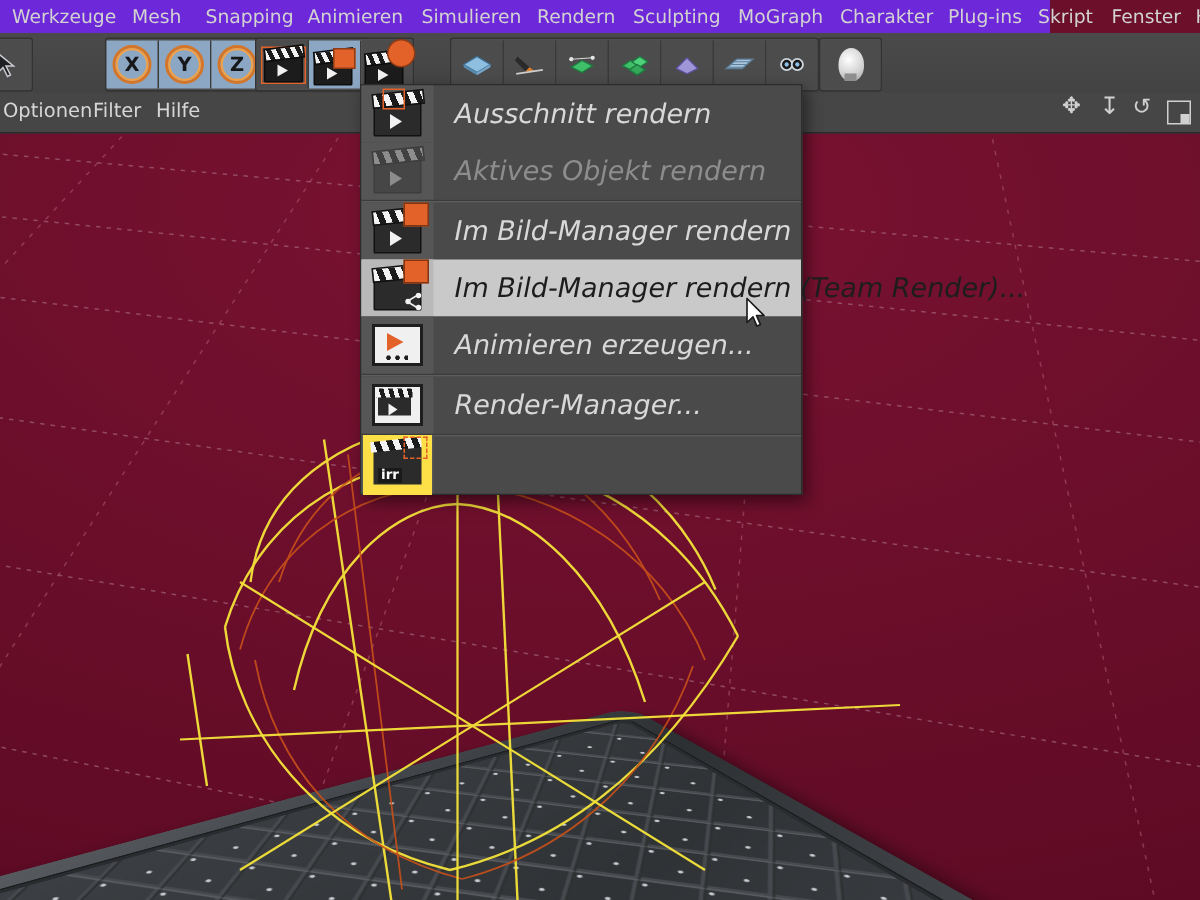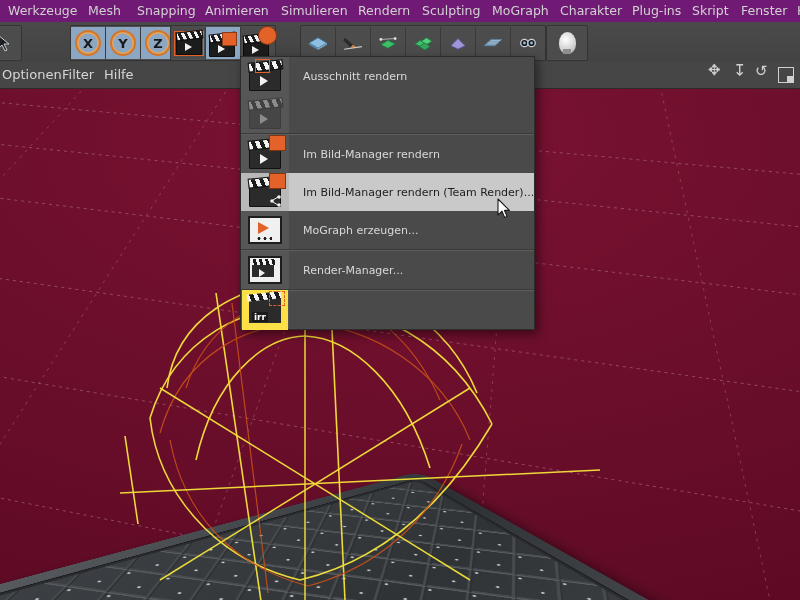--- a/index.html
+++ b/index.html
@@ -45,21 +45,21 @@
       repeating-linear-gradient(45deg, rgba(255,255,255,.10) 0 2px, rgba(0,0,0,0) 2px 46px),
       repeating-linear-gradient(-45deg, rgba(0,0,0,.35) 0 2px, rgba(0,0,0,0) 2px 46px);}
   .verts{position:absolute;inset:6px;
     background-image:radial-gradient(circle, #cfd2d6 0 1.6px, rgba(0,0,0,0) 2.2px);
     background-size:32.5px 32.5px;background-position:10px 10px;opacity:.95;}
 
   
   .splines{position:absolute;left:0;top:88px;width:800px;height:512px;pointer-events:none;}
 
   
-  .menubar{position:absolute;left:0;top:0;width:800px;height:22px;background:#701a75;}
+  .menubar{position:absolute;left:0;top:0;width:700px;height:22px;background:#6d28d9;}
   .menubar .mi{position:absolute;top:0;height:22px;line-height:22px;
     color:#d2d2d2;font-size:12.5px;white-space:nowrap;cursor:default;}
 
   
   .toolbar{position:absolute;left:0;top:22px;width:800px;height:40px;
     background:linear-gradient(#4a4a4a,#434343);border-bottom:1px solid #2e2e2e;}
   .tgrp{position:absolute;top:3px;height:34px;display:flex;align-items:center;
     background:#4f4f4f;border:1px solid #333;border-radius:2px;}
   .tbtn{width:34px;height:32px;display:flex;align-items:center;justify-content:center;
     border-right:1px solid #3a3a3a;position:relative;}
@@ -108,21 +108,21 @@
 
   
   .dropdown{position:absolute;left:240px;top:56px;width:293px;
     background:#4a4a4a;border:1px solid #2c2c2c;
     box-shadow:3px 4px 10px rgba(0,0,0,.5);}
   .mrow{position:relative;height:38px;display:flex;align-items:center;background:#4a4a4a;}
   .mrow.hi{background:#c9c9c9;}
   .mrow .ico{width:48px;height:38px;display:flex;align-items:center;justify-content:center;
     background:#565656;flex:0 0 48px;}
   .mrow.hi .ico{background:#b9b9b9;}
-  .mrow .lbl{padding-left:14px;color:#d8d8d8;font-size:11px;white-space:nowrap;}
+  .mrow .lbl{padding-left:14px;color:#d8d8d8;font-size:18px;white-space:nowrap;font-style:italic;}
   .mrow.hi .lbl{color:#1d1d1d;}
   .mrow.disabled .lbl{color:#8d8d8d;}
   .msep{height:1px;background:#5e5e5e;border-top:1px solid #3a3a3a;}
 
   
   .mi-clap{position:relative;width:30px;height:24px;background:#2b2b2b;border:1px solid #111;border-radius:1px;}
   .mi-clap .top{position:absolute;left:-2px;top:-5px;width:33px;height:8px;
     background:repeating-linear-gradient(74deg,#f3f3f3 0 4px,#1b1b1b 4px 8px);
     border:1px solid #111;transform:rotate(-6deg);}
   .mi-clap .play{position:absolute;left:10px;top:10px;width:0;height:0;
@@ -379,20 +379,21 @@
       <div class="lbl">Ausschnitt rendern</div>
     </div>
 
     <div class="mrow disabled">
       <div class="ico">
         <div class="mi-clap ghost" style="margin-top:3px">
           <span class="top"></span>
             <span class="play"></span>
         </div>
       </div>
+      <div class="lbl">Aktives Objekt rendern</div>
     </div>
 
     <div class="msep"></div>
 
     <div class="mrow">
       <div class="ico">
         <div class="mi-clap" style="margin-top:3px">
           <span class="top"></span>
             <span class="play"></span>
           <span class="obox"></span>
@@ -414,21 +415,21 @@
           </svg>
         </div>
       </div>
       <div class="lbl">Im Bild-Manager rendern (Team Render)...</div>
     </div>
 
     <div class="mrow">
       <div class="ico">
         <div class="mi-prev"></div>
       </div>
-      <div class="lbl">MoGraph erzeugen...</div>
+      <div class="lbl">Animieren erzeugen...</div>
     </div>
 
     <div class="msep"></div>
 
 
     <div class="mrow">
       <div class="ico">
         <div class="mi-rm">
             <span class="inner"></span>
           </div>

